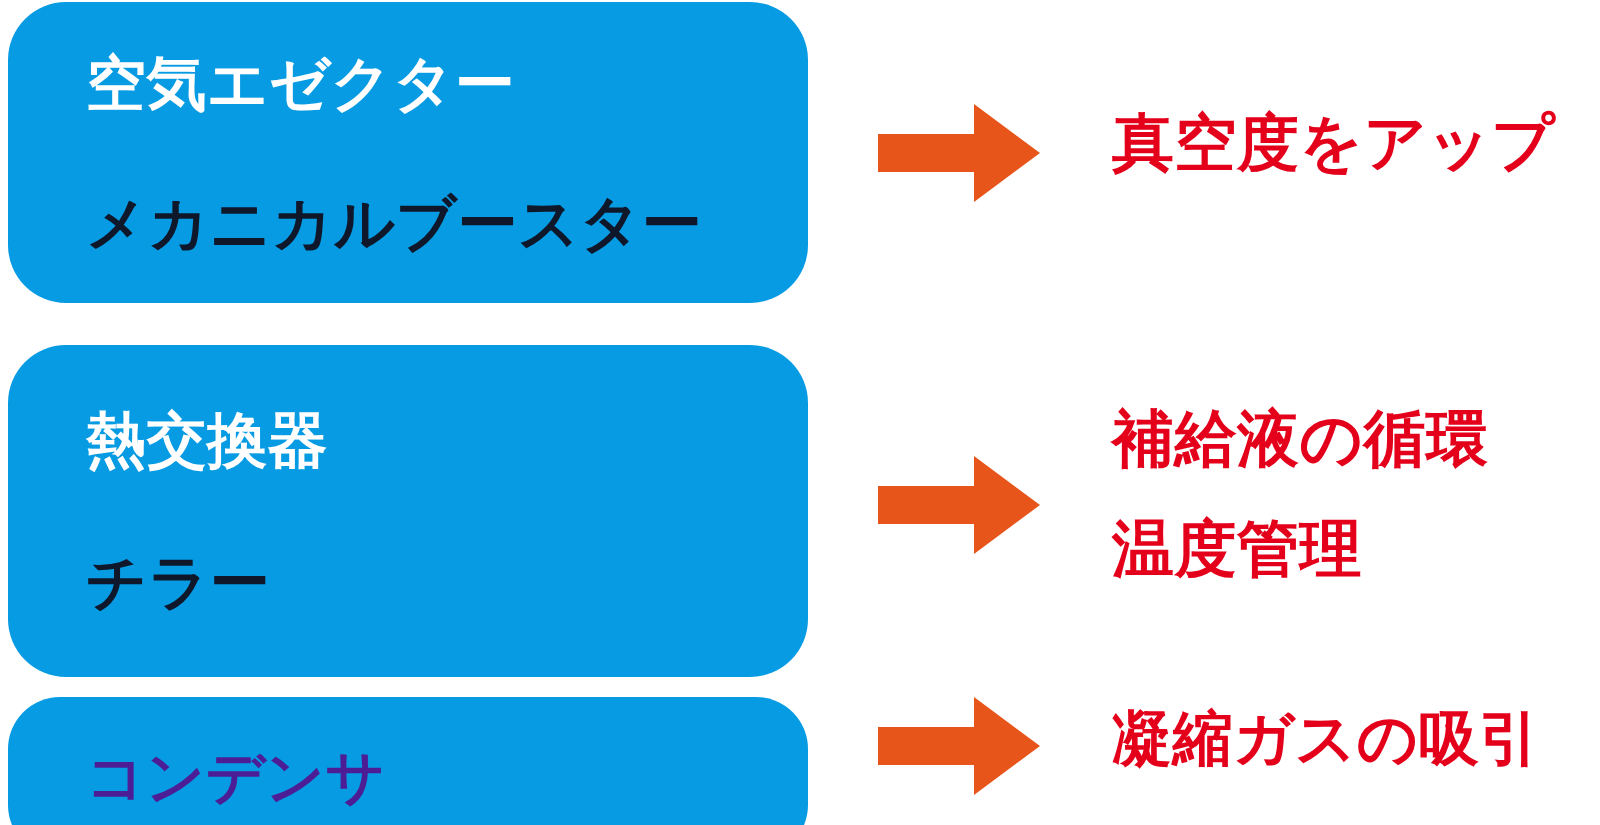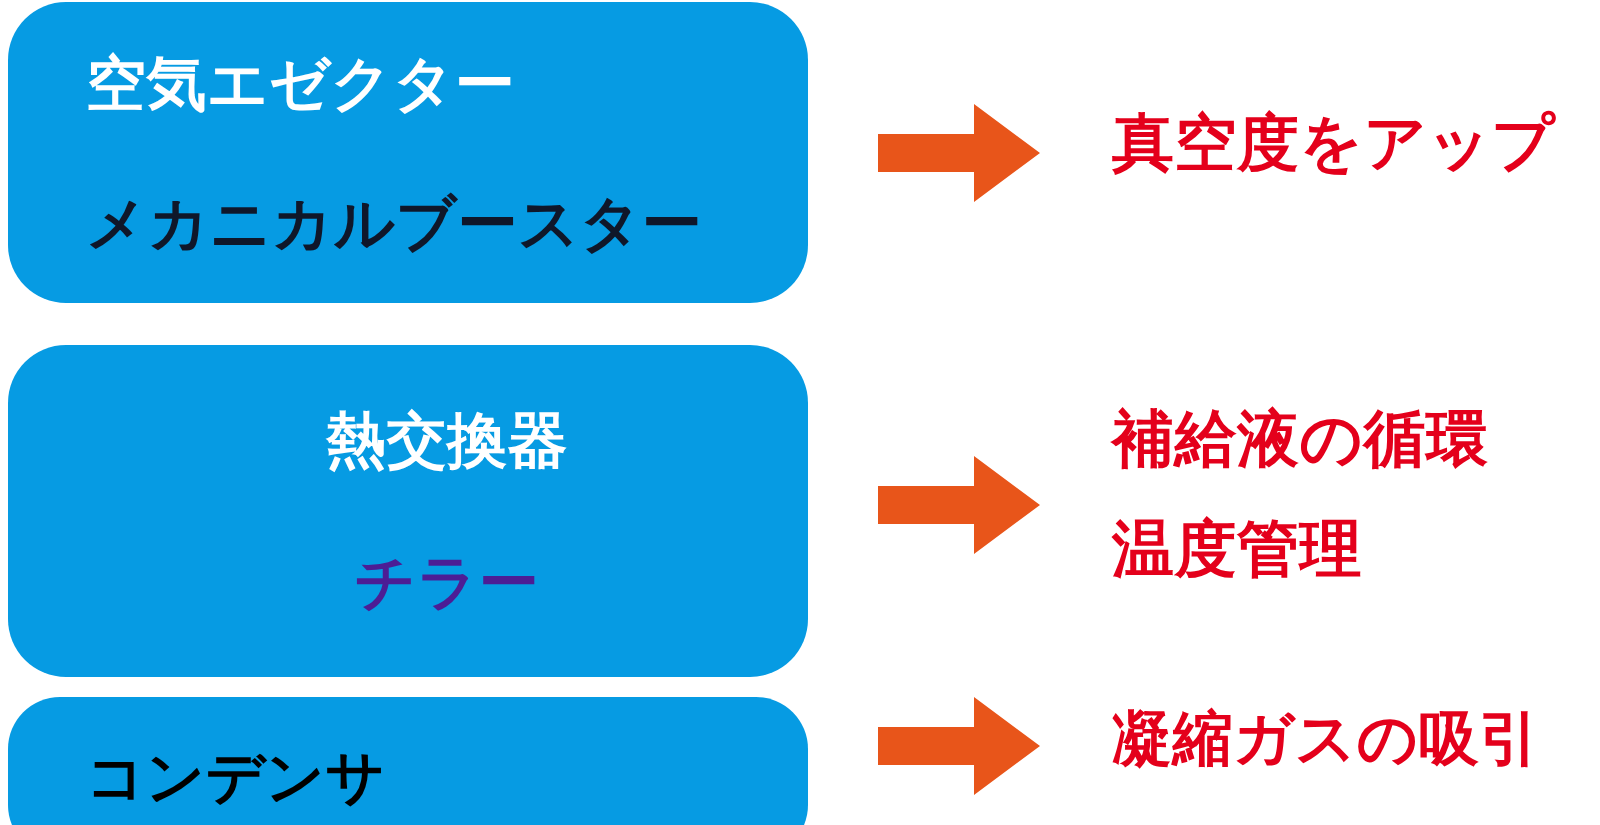--- a/index.html
+++ b/index.html
@@ -94,38 +94,38 @@
   <div class="arrow arrow-1">
     <svg viewBox="0 0 162 98" preserveAspectRatio="none" aria-hidden="true">
       <polygon points="0,30 96,30 96,0 162,49 96,98 96,68 0,68" fill="#E8551A"></polygon>
     </svg>
   </div>
 
   <div class="caption caption-1">
     <div class="caption-line" style="color: rgb(228, 0, 27);">真空度をアップ</div>
   </div>
 
-  <div class="box box-2" style="background: rgb(6, 155, 227); align-items: center;">
+  <div class="box box-2" style="background: rgb(6, 155, 227);">
     <div class="box-line" style="color: rgb(255, 255, 255);">熱交換器</div>
-    <div class="box-line" style="color: #4c1d95;">チラー</div>
+    <div class="box-line" style="color: #0f172a;">チラー</div>
   </div>
 
   <div class="arrow arrow-2">
     <svg viewBox="0 0 162 98" preserveAspectRatio="none" aria-hidden="true">
       <polygon points="0,30 96,30 96,0 162,49 96,98 96,68 0,68" fill="#E8551A"></polygon>
     </svg>
   </div>
 
   <div class="caption caption-2">
     <div class="caption-line" style="color: rgb(228, 0, 27);">補給液の循環</div>
     <div class="caption-line" style="color: rgb(228, 0, 27);">温度管理</div>
   </div>
 
   <div class="box box-3" style="background: rgb(6, 155, 227);">
-    <div class="box-line" style="color: #000000;">コンデンサ</div>
+    <div class="box-line" style="color: #4c1d95;">コンデンサ</div>
   </div>
 
   <div class="arrow arrow-3">
     <svg viewBox="0 0 162 98" preserveAspectRatio="none" aria-hidden="true">
       <polygon points="0,30 96,30 96,0 162,49 96,98 96,68 0,68" fill="#E8551A"></polygon>
     </svg>
   </div>
 
   <div class="caption caption-3">
     <div class="caption-line" style="color: rgb(228, 0, 27);">凝縮ガスの吸引</div>

